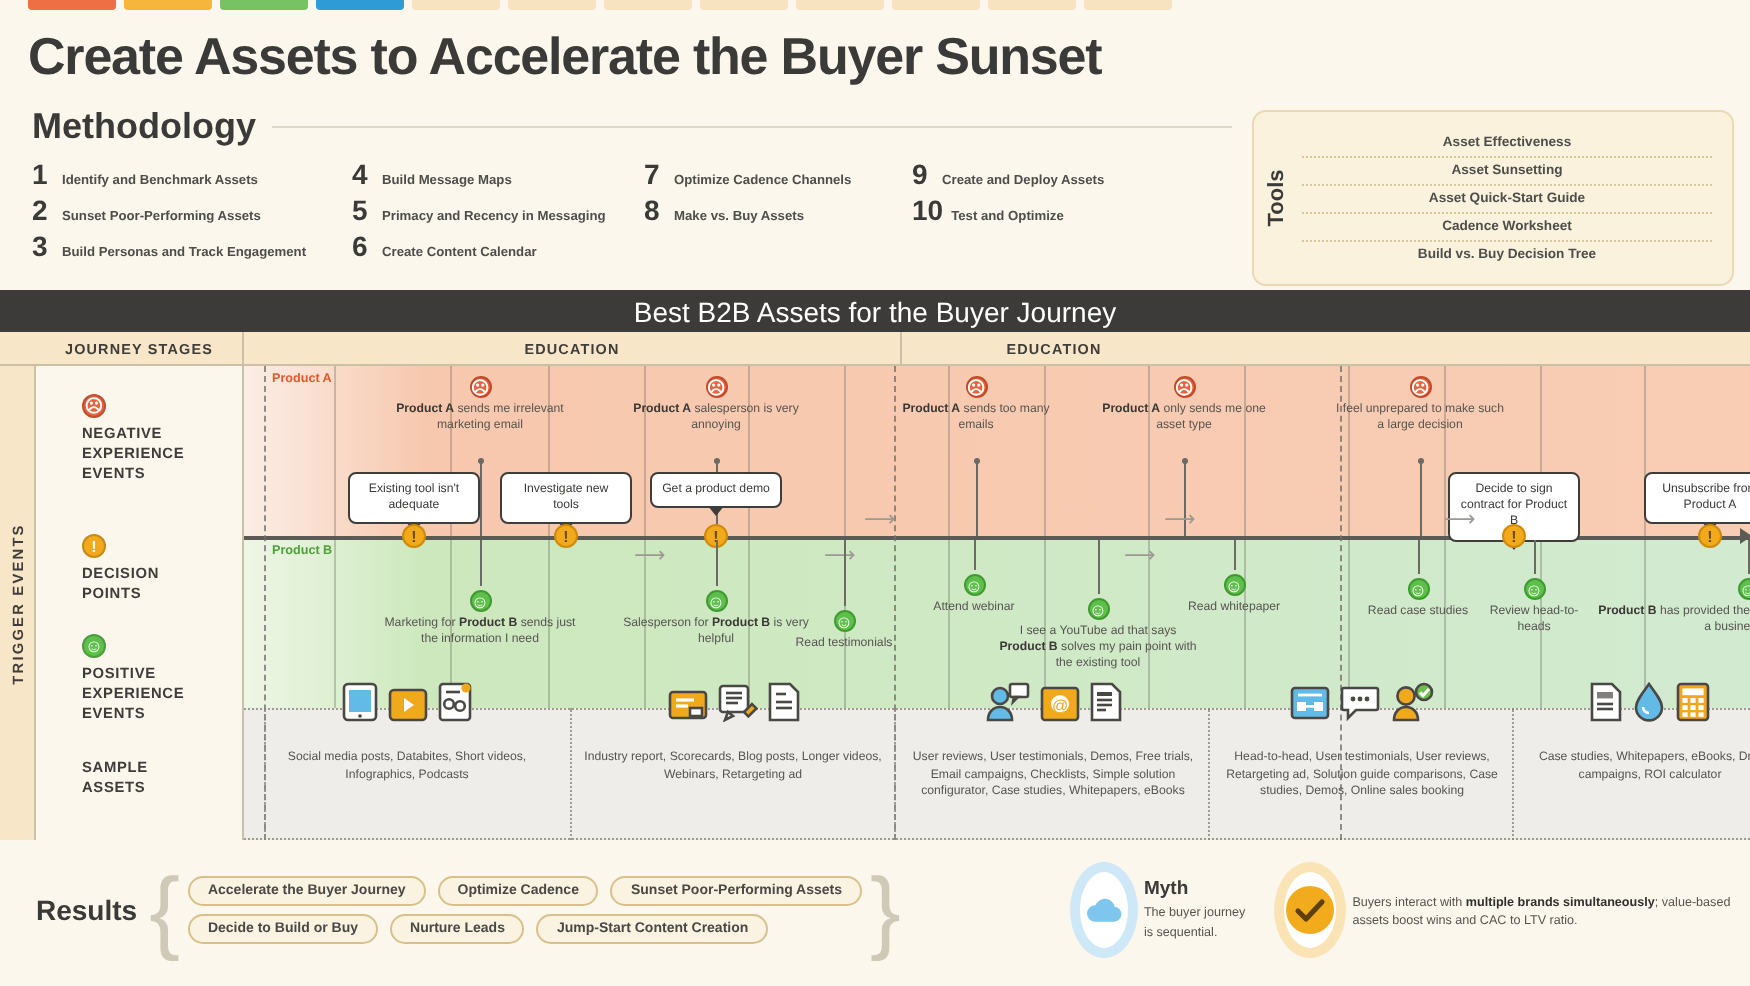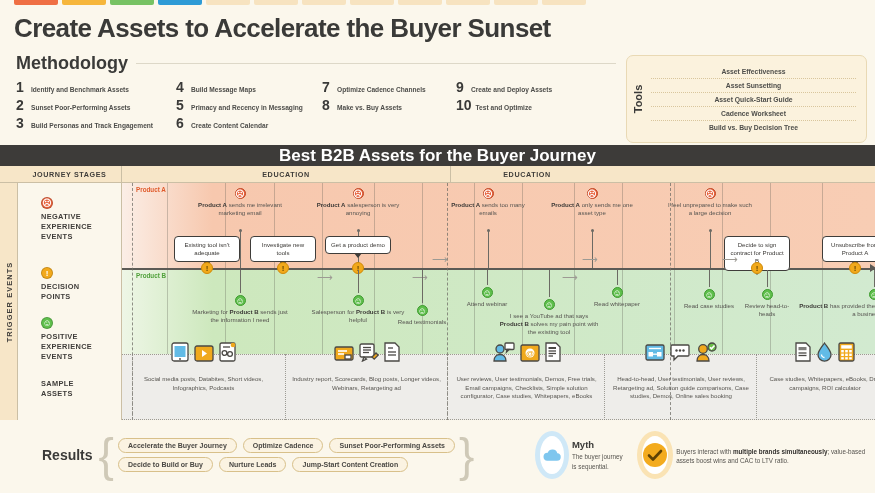--- a/index.html
+++ b/index.html
@@ -36,21 +36,21 @@
            background:#fbf2dd; border:1px solid #e9d9b4; border-radius:7px 7px 7px 7px; display:flex; }
   #tools-tab { width:22px; display:flex; align-items:center; justify-content:center; }
   #tools-label { font-size:11px; font-weight:bold; color:#3a3a38; transform:rotate(-90deg); white-space:nowrap; }
   #tools-list { flex:1; padding:5px 10px 5px 2px; display:flex; flex-direction:column; justify-content:center; }
   .tool-row { font-size:6.8px; font-weight:bold; color:#4d4d4a; text-align:center; padding:3px 0;
               border-bottom:1px dotted #d9c69c; }
   .tool-row:last-child { border-bottom:none; }
   
   #banner { position:absolute; top:145px; left:0; width:875px; height:21px; background:#3d3b39;
             display:flex; align-items:center; justify-content:center; }
-  #banner-text { color:#fff; font-size:17px; font-weight:bold; }
+  #banner-text { color:#fff; font-size:14px; font-weight:normal; }
   
   #stagerow { position:absolute; top:166px; left:0; width:875px; height:17px; display:flex;
               background:#f7e6c8; border-bottom:1px solid #cbbfa5; }
   .stagecell { display:flex; align-items:center; justify-content:center; font-size:7.2px; font-weight:bold;
                color:#3f3d3a; letter-spacing:0.6px; border-right:1px solid #cbbfa5; }
   #stage-left { width:18px; border-right:none; background:#f7e6c8; }
   #stage-journey { width:104px; }
   #stage-edu { width:329px; }
   #stage-sol { width:272px; }
   #stage-sel { width:152px; border-right:none; }
@@ -96,21 +96,21 @@
         border:1.4px solid #cf8a08; display:flex; align-items:center; justify-content:center;
         font-size:8px; font-weight:bold; color:#6b4a04; }
   .flowarrow { position:absolute; font-size:11px; color:#9d9a93; }
   .prodlabel { position:absolute; font-size:6.3px; font-weight:bold; }
   
   .assetcell { position:absolute; top:171px; height:66px; text-align:center; }
   .asset-icons { display:flex; justify-content:center; align-items:flex-end; gap:5px;
                  height:26px; margin-top:-14px; }
   .asset-txt { font-size:6.1px; color:#56544f; line-height:1.42; padding:0 4px; margin-top:9px; }
   
-  #results { position:absolute; top:424px; left:18px; width:460px; height:62px; display:flex; align-items:center;margin-left:24px; }
+  #results { position:absolute; top:424px; left:18px; width:460px; height:62px; display:flex; align-items:center; }
   #results-label { font-size:14px; font-weight:bold; color:#3a3a38; margin-right:6px; }
   .brace { font-size:46px; color:#cfc9b7; font-weight:300; line-height:0; }
   #pills { display:flex; flex-direction:column; gap:4px; margin:0 4px; }
   .pillrow { display:flex; gap:6px; }
   .pill { border:1.3px solid #d8c08a; background:#fbf3e2; border-radius:11px; padding:3px 9px;
           font-size:7px; font-weight:bold; color:#4a4844; white-space:nowrap; }
   
   #mythfact { position:absolute; top:424px; left:540px; width:330px; height:62px; display:flex; gap:14px; }
   .mf { display:flex; align-items:center; gap:8px; }
   .mf-circle { width:38px; height:38px; border-radius:50%; background:#fff; display:flex;

